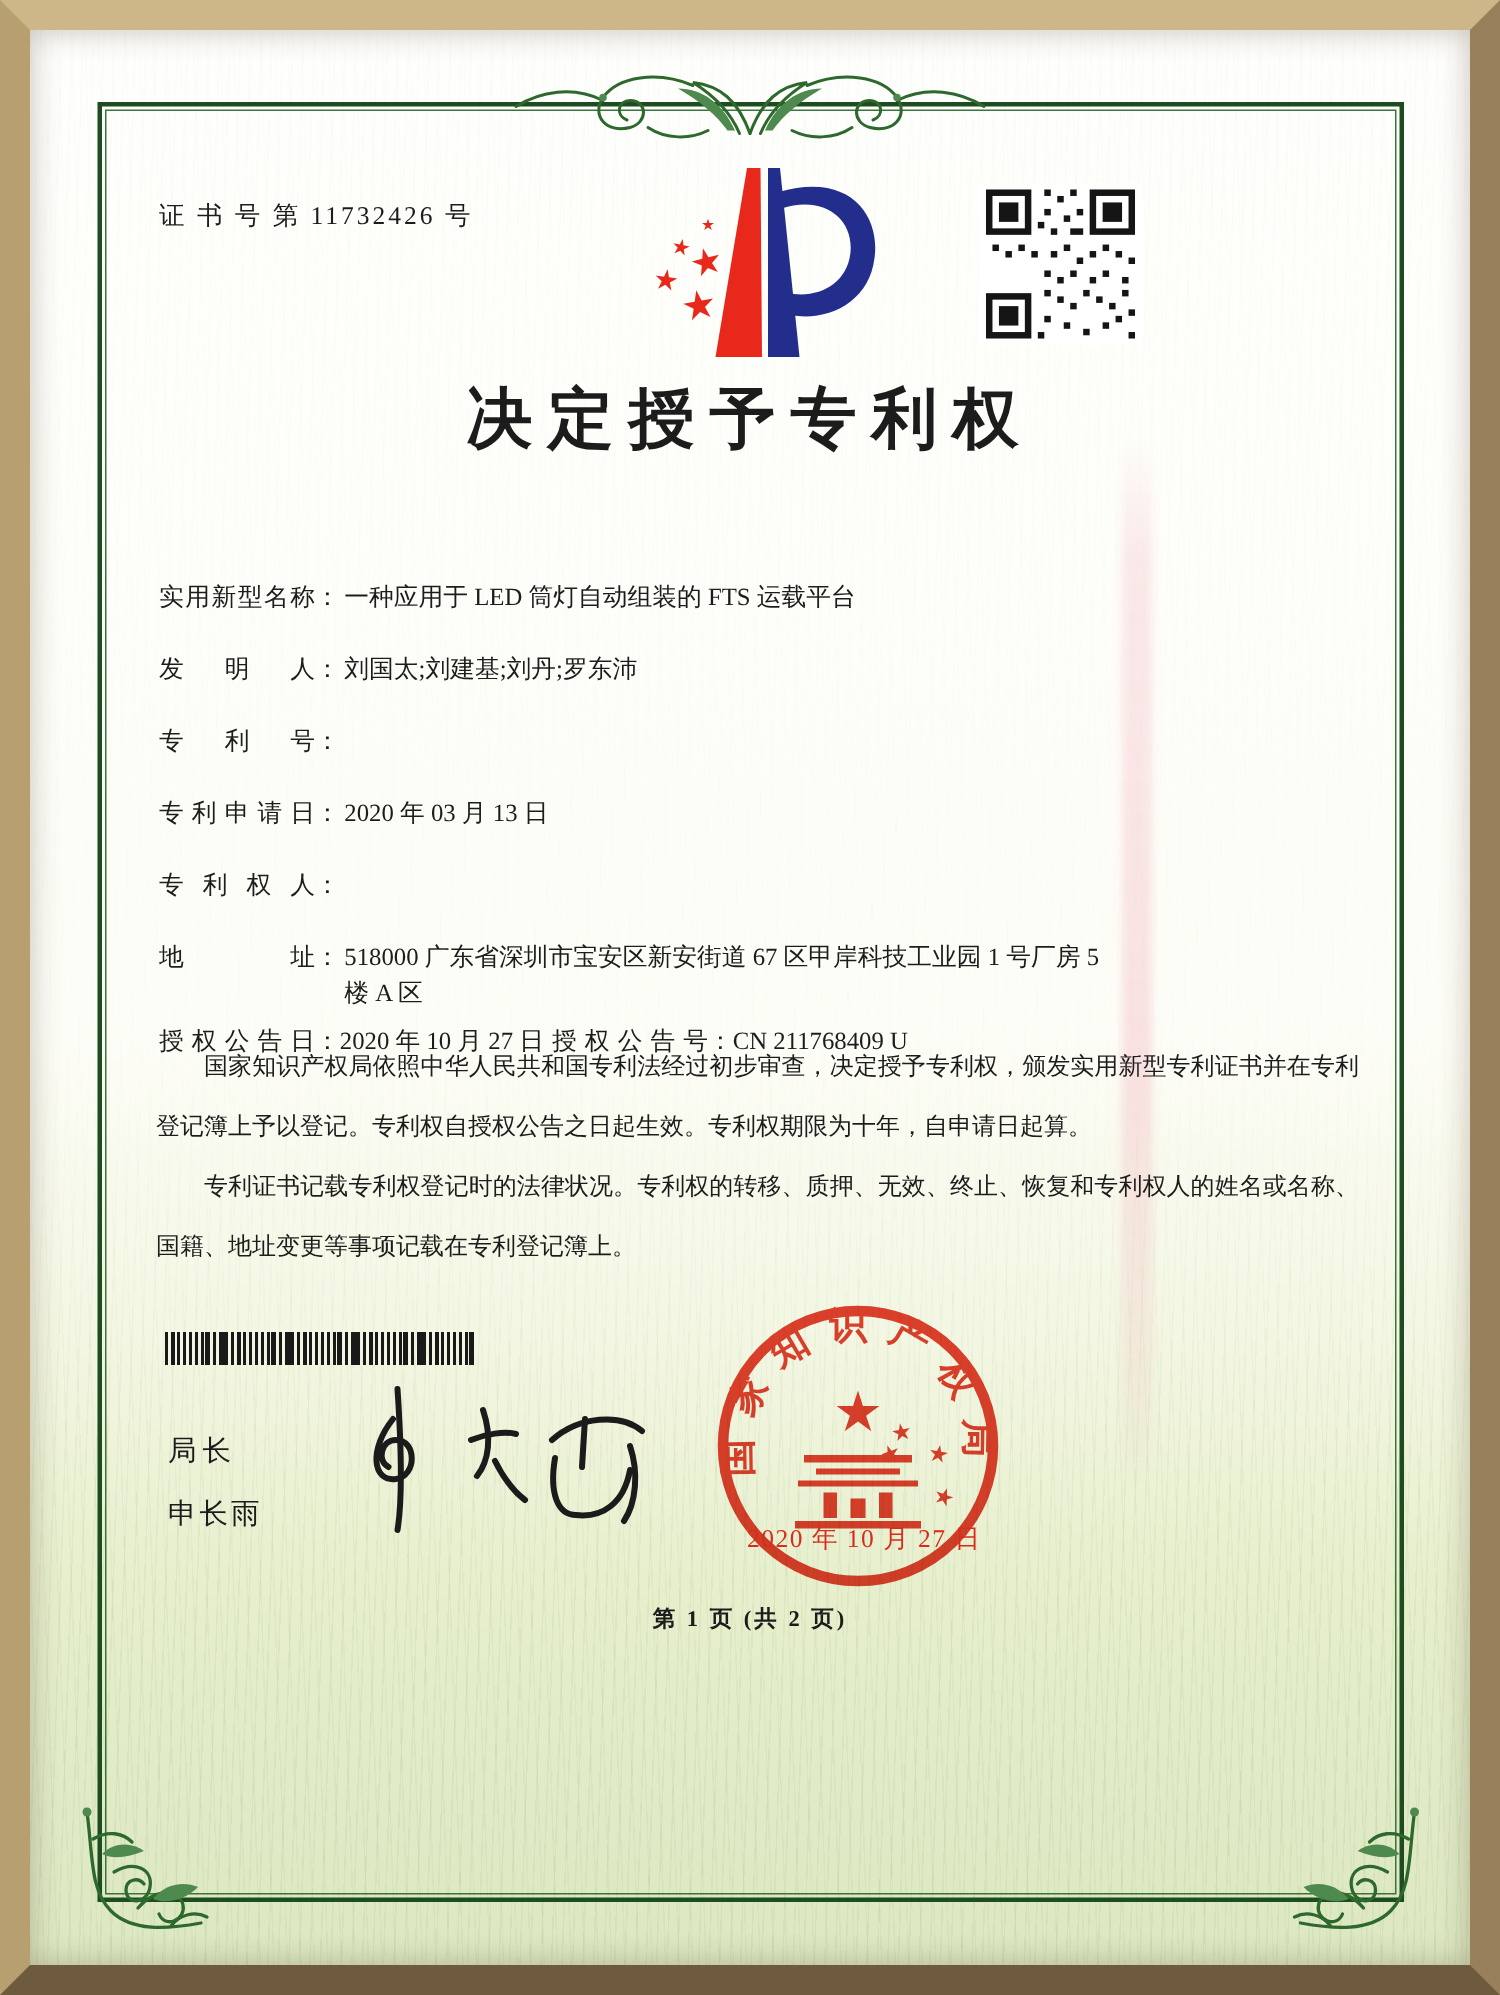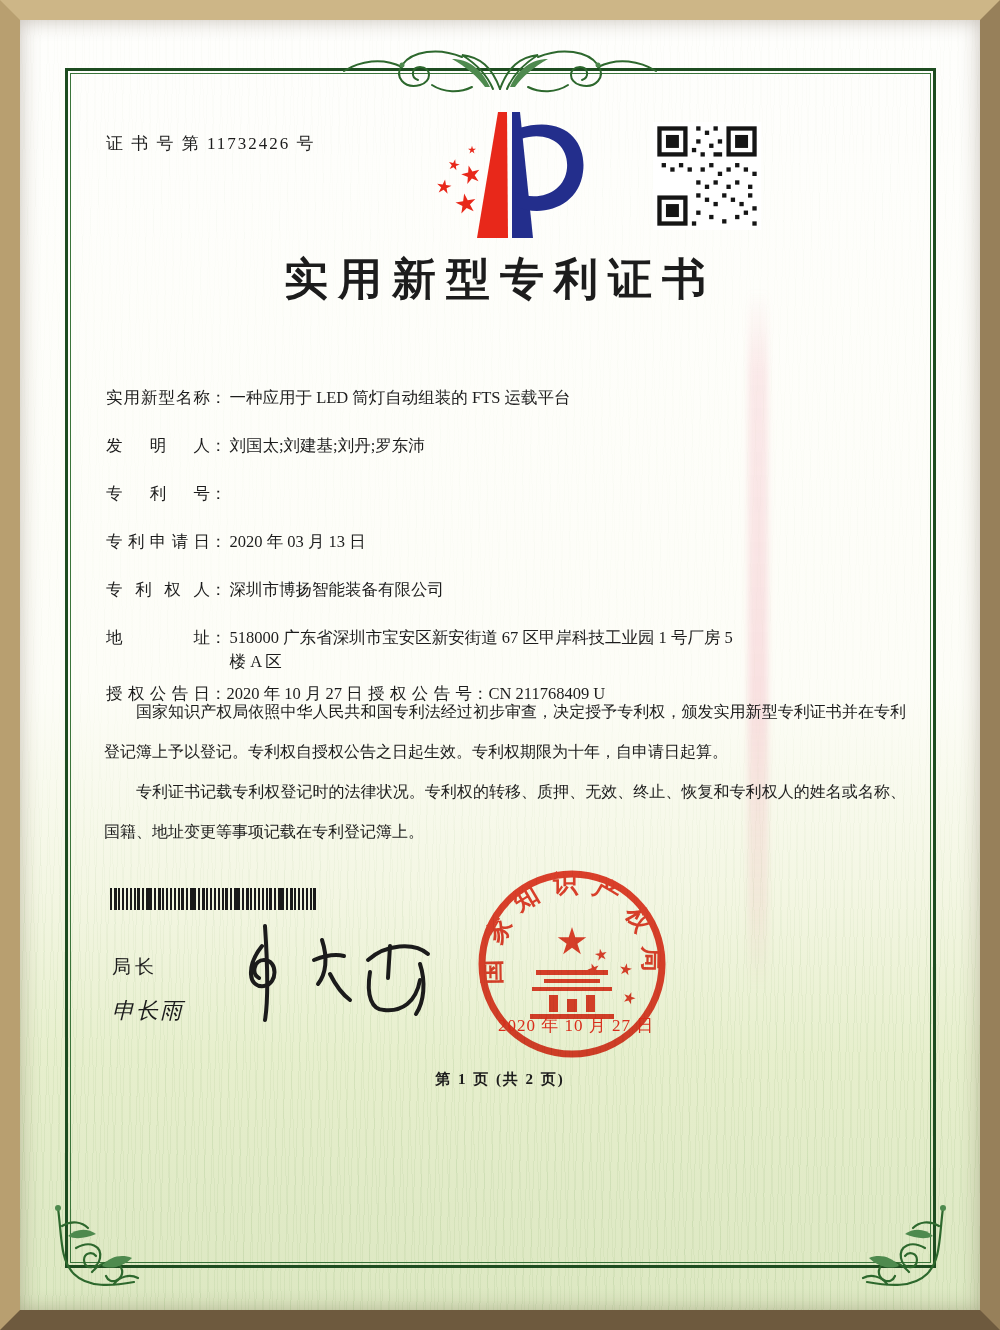--- a/index.html
+++ b/index.html
@@ -57,22 +57,22 @@
   .grant-pair{display:flex;}
   .grant-pair.first{width:262px;flex:0 0 262px;}
   .paras{position:absolute;left:84px;right:74px;top:672px;font-size:16px;line-height:40px;text-align:justify;}
   .paras p{margin:0;text-indent:2em;}
   .barcode{position:absolute;left:90px;top:868px;width:208px;height:22px;
     background:
       repeating-linear-gradient(90deg,#191919 0 2px,transparent 2px 4px),
       repeating-linear-gradient(90deg,transparent 0 5px,#191919 5px 7px,transparent 7px 11px);}
   .signer-title{position:absolute;left:92px;top:934px;font-size:19px;letter-spacing:4px;
     font-family:"Liberation Sans","DejaVu Sans",sans-serif;}
-  .signer-name{position:absolute;left:92px;top:976px;font-size:22px;letter-spacing:2px;
-    font-family:"Liberation Sans","DejaVu Sans",sans-serif;font-style:italic;}
+  .signer-name{position:absolute;left:92px;top:976px;font-size:19px;letter-spacing:2px;
+    font-family:"Liberation Sans","DejaVu Sans",sans-serif;}
   .signature{position:absolute;left:198px;top:896px;}
   .seal{position:absolute;left:452px;top:844px;opacity:.93;mix-blend-mode:multiply;}
   .seal-date{position:absolute;left:478px;top:994px;font-size:17px;letter-spacing:1px;
     color:#d92c1a;white-space:nowrap;}
   .page-footer{position:absolute;left:0;right:0;top:1050px;text-align:center;font-size:15px;letter-spacing:2px;font-weight:bold;}
 </style>
 </head>
 <body>
 
 <div class="frame-outer"></div>
@@ -205,21 +205,21 @@
         <rect x="40" y="82" width="4" height="4"></rect>
           <rect x="52" y="86" width="4" height="4"></rect>
           <rect x="64" y="90" width="4" height="4"></rect>
         <rect x="76" y="86" width="4" height="4"></rect>
           <rect x="84" y="82" width="4" height="4"></rect>
           <rect x="92" y="92" width="4" height="4"></rect>
         <rect x="36" y="92" width="4" height="4"></rect>
       </g>
     </svg>
 
-    <div class="title">实用新型专利证书</div>
+    <div class="title">决定授予专利权</div>
 
     <div class="fields">
       <div class="frow">
         <span class="flabel">实用新型名称</span>
           <span>：</span>
           <span class="fvalue">一种应用于 LED 筒灯自动组装的 FTS 运载平台</span>
       </div>
       <div class="frow">
         <span class="flabel">发明人</span>
           <span>：</span>
@@ -230,21 +230,20 @@
           <span>：</span>
       </div>
       <div class="frow">
         <span class="flabel">专利申请日</span>
           <span>：</span>
           <span class="fvalue">2020 年 03 月 13 日</span>
       </div>
       <div class="frow">
         <span class="flabel">专利权人</span>
           <span>：</span>
-          <span class="fvalue">深圳市博扬智能装备有限公司</span>
       </div>
       <div class="frow addr">
         <span class="flabel">地址</span>
           <span>：</span>
           <span class="fvalue">518000 广东省深圳市宝安区新安街道 67 区甲岸科技工业园 1 号厂房 5 楼 A 区</span>
       </div>
       <div class="grant-row">
         <span class="grant-pair first">
           <span class="flabel">授权公告日</span>
             <span>：</span>

